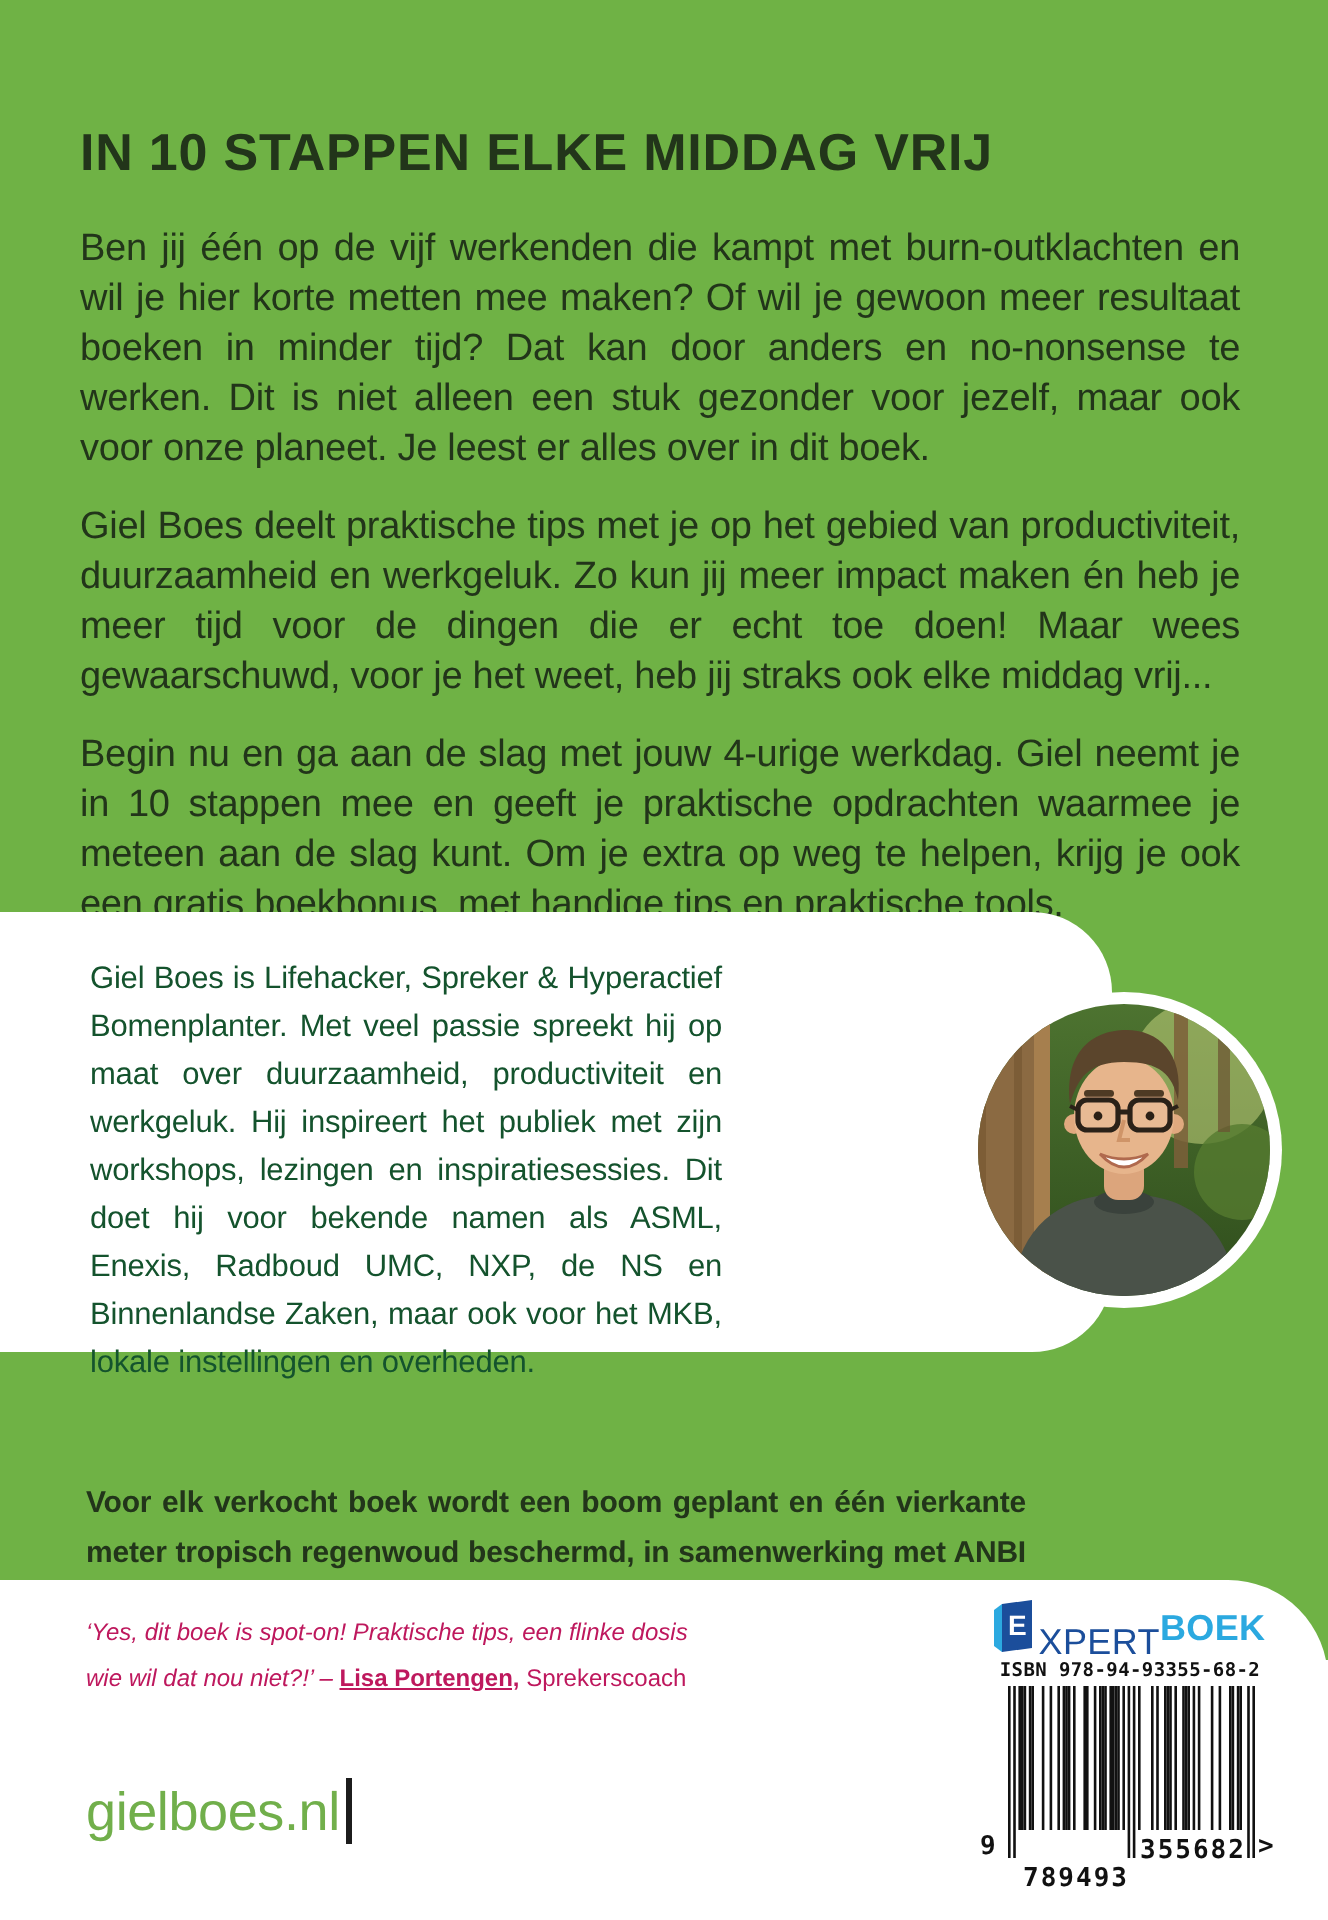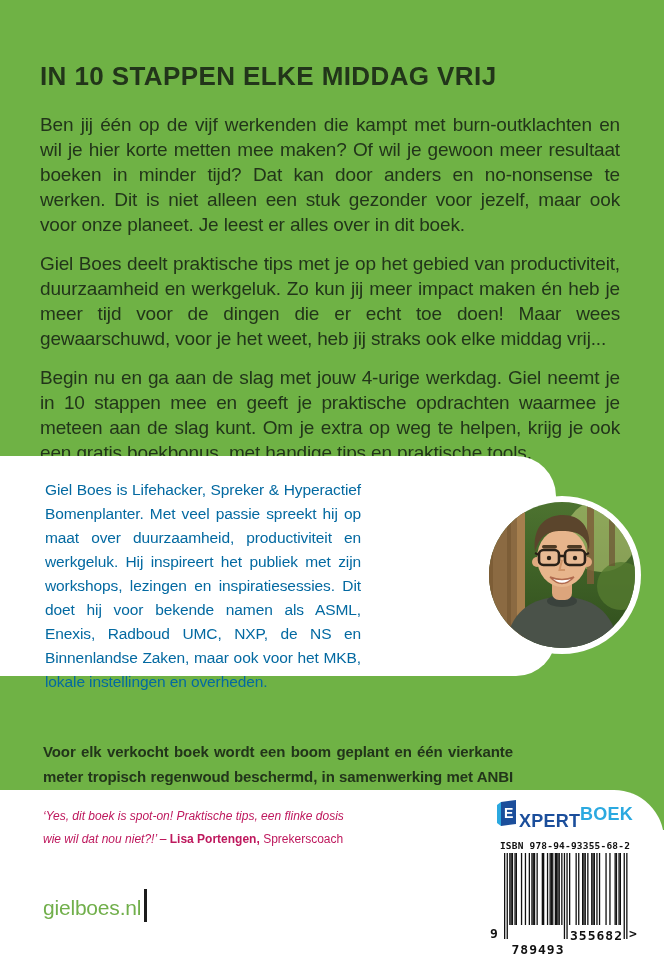--- a/index.html
+++ b/index.html
@@ -11,42 +11,42 @@
   .green-bg{position:absolute;left:0;top:0;width:664px;height:830px;background:#6FB245;}
   
   .bottom-panel{position:absolute;left:0;top:790px;width:664px;height:170px;background:#ffffff;border-top-right-radius:50px;}
   
   .main-text{position:absolute;left:40px;top:50px;width:592px;color:#22351A;}
   .headline{margin:12px 0 21px 0;font-size:26px;font-weight:800;letter-spacing:0.4px;line-height:1.1;}
   .intro-p{margin:0 12px 14px 0;font-size:19px;line-height:25px;text-align:justify;letter-spacing:-0.15px;}
   
   .bio-band{position:absolute;left:0;top:456px;width:556px;height:220px;background:#ffffff;border-radius:0 40px 40px 0;}
   .bio-text{position:absolute;left:45px;top:22px;width:316px;font-size:15.5px;line-height:24px;
-    text-align:justify;color:#0369a1;letter-spacing:-0.1px;}
+    text-align:justify;color:#14532d;letter-spacing:-0.1px;}
   
   .photo-ring{position:absolute;left:483px;top:496px;width:158px;height:158px;border-radius:50%;background:#ffffff;}
   .photo{position:absolute;inset:6px;border-radius:50%;overflow:hidden;}
   .photo svg{display:block;width:100%;height:100%;}
   
   .tree-note{position:absolute;left:43px;top:699px;width:470px;font-size:15px;font-weight:bold;
     line-height:25px;text-align:justify;color:#22351A;letter-spacing:-0.1px;margin-top:40px;}
   
   .quote{position:absolute;left:43px;top:805px;width:460px;font-size:12px;line-height:23px;color:#be185d;}
   .quote .it{font-style:italic;}
-  .quote .author{font-weight:bold;}
+  .quote .author{font-weight:bold;text-decoration:underline;}
   
-  .website{position:absolute;left:43px;top:889px;font-size:21px;font-weight:500;color:#71AF4B;letter-spacing:-0.2px;}
+  .website{position:absolute;left:43px;top:889px;font-size:27px;font-weight:500;color:#71AF4B;letter-spacing:-0.2px;}
   .cursor{display:inline-block;width:3px;height:33px;background:#1c1c1c;margin-left:3px;vertical-align:-7px;}
   
   .publisher{position:absolute;left:487px;top:799px;width:156px;}
   .logo-row{display:flex;align-items:center;justify-content:center;height:30px;}
   .logo-row svg{display:block;margin-right:2px;}
-  .logo-dark{font-size:18px;font-weight:700;color:#1B4E9B;letter-spacing:0.2px;margin-top:15px;}
+  .logo-dark{font-size:18px;font-weight:400;color:#1B4E9B;letter-spacing:0.2px;margin-top:15px;}
   .logo-light{font-size:18px;font-weight:700;color:#2BA9E0;letter-spacing:0.2px;}
-  .isbn{margin-top:11px;text-align:center;font-family:"DejaVu Sans Mono",monospace;
+  .isbn{margin-top:1px;text-align:center;font-family:"DejaVu Sans Mono",monospace;
     font-size:9.5px;font-weight:bold;color:#111;letter-spacing:0.2px;white-space:nowrap;}
   .barcode{position:relative;width:150px;height:96px;margin:2px auto 0;}
   .barcode svg{position:absolute;left:0;top:0;fill:#111;}
   .bc-num{position:absolute;font-family:"DejaVu Sans Mono",monospace;font-size:13px;font-weight:bold;color:#111;}
   .bc-left{left:0;top:73px;}
   .bc-g1{left:20px;top:75px;width:56px;text-align:center;letter-spacing:1px;margin-top:14px;}
   .bc-g2{left:80px;top:75px;width:56px;letter-spacing:1px;}
   .bc-end{left:139px;top:73px;}
 </style>
 </head>

